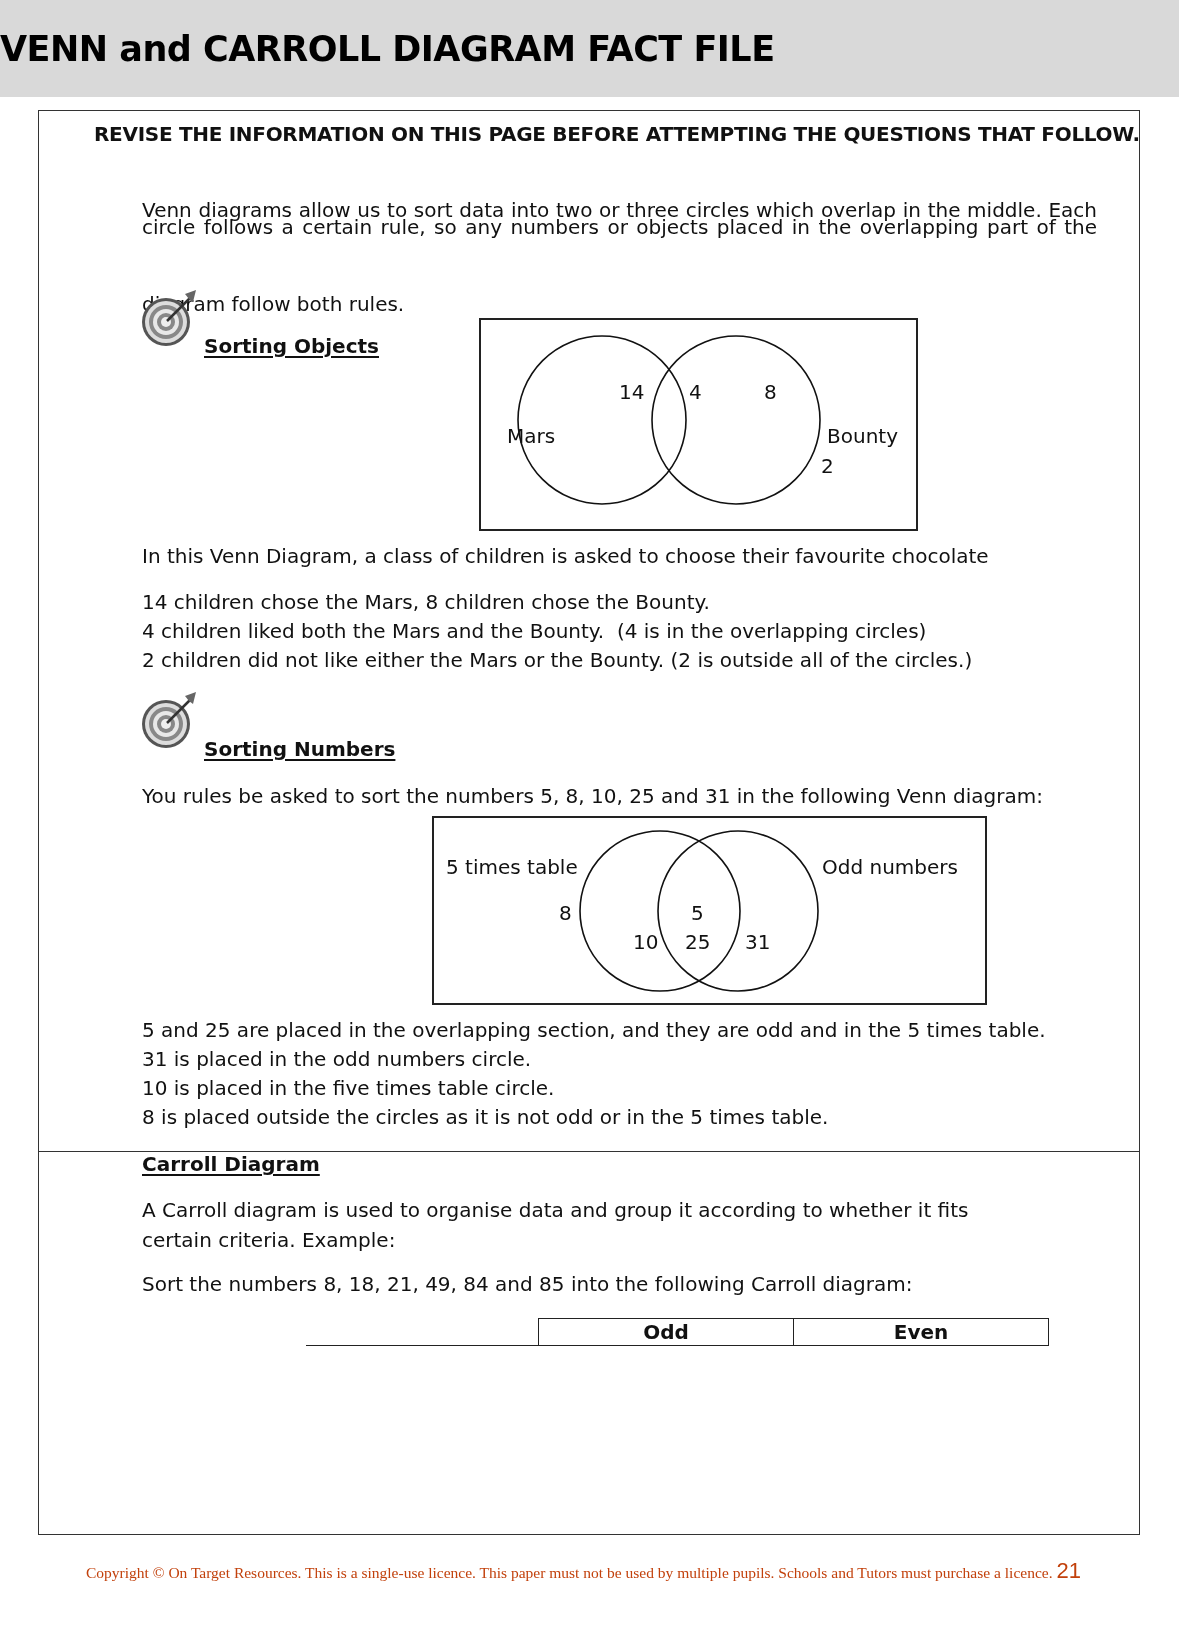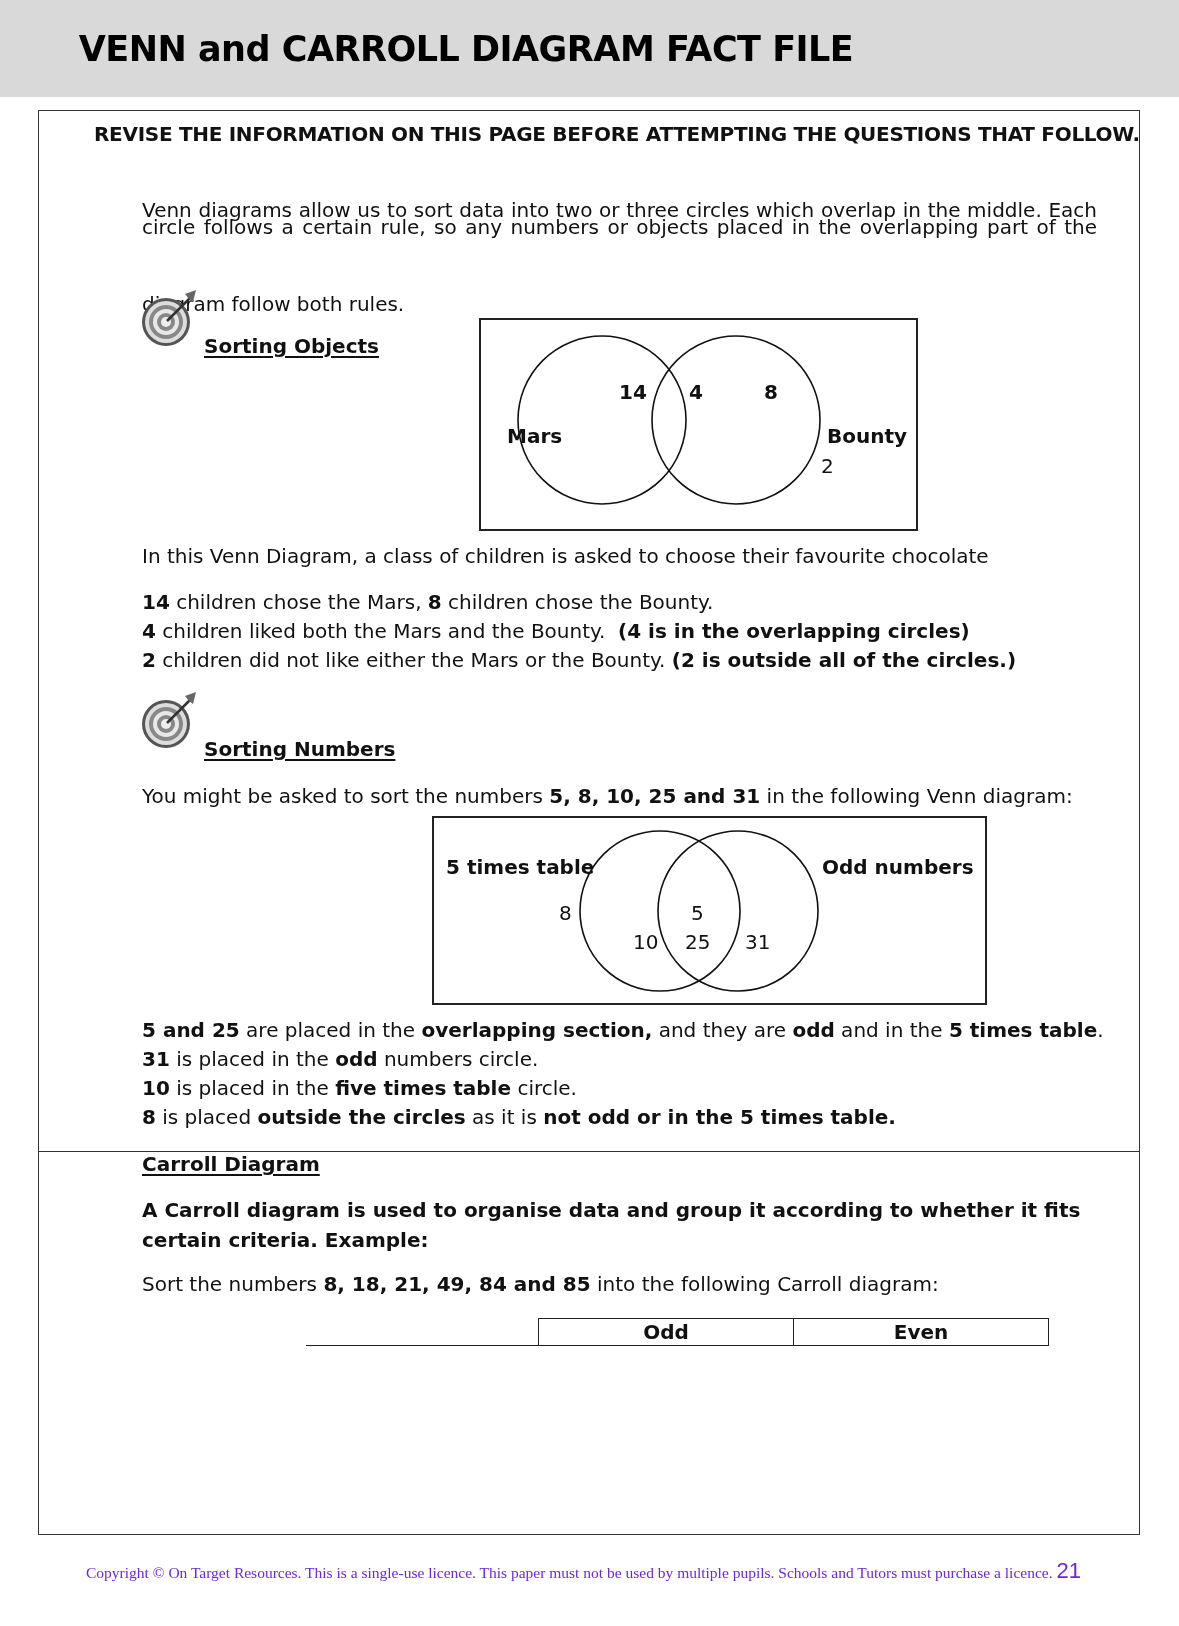--- a/index.html
+++ b/index.html
@@ -1,42 +1,42 @@
 <!DOCTYPE html>
 <html><head>
 <meta charset="utf-8">
 <style>
   html, body { margin:0; padding:0; background:#ffffff; }
   body { width:1179px; height:1626px; position:relative; overflow:hidden;
          font-family:"DejaVu Sans", sans-serif; color:#111; }
   .banner { position:absolute; left:0; top:0; width:1179px; height:97px; background:#d9d9d9; }
-  .banner-title { position:absolute; left:0; top:29px; width:932px; text-align:center;
+  .banner-title { position:absolute; left:0; top:29px; width:932px; text-align:left;
                   font-family:"DejaVu Sans", sans-serif; font-weight:bold; font-size:35px;
                   letter-spacing:-0.5px; color:#000; }
   .frame { position:absolute; left:38px; top:110px; width:1102px; height:1425px;
            border:1.5px solid #333; box-sizing:border-box; }
   .divider { position:absolute; left:38px; top:1151px; width:1102px; height:0; border-top:1.5px solid #333; }
   .t { position:absolute; white-space:nowrap; font-size:20px; line-height:29px; }
-  .b { font-weight:bold; }
+  .b { font-weight:normal; }
   .u { text-decoration:underline; text-underline-offset:3px; font-weight:bold; }
   .revise { left:94px; top:120px; font-size:20px; font-weight:bold; letter-spacing:-0.3px; }
   .para { left:142px; font-size:20px; }
   .just { width:955px; text-align:justify; text-align-last:justify; white-space:normal; }
   .target-icon { position:absolute; width:60px; height:60px; }
   .venn-box { position:absolute; border:2px solid #222; box-sizing:border-box; background:#fff; }
   .venn-box svg { position:absolute; left:0; top:0; }
   .vl { position:absolute; white-space:nowrap; font-size:20px; }
   table.carroll { position:absolute; left:306px; top:1317px; border-collapse:collapse; font-size:20px; }
   table.carroll td { border:1.5px solid #222; vertical-align:top; padding:0; }
   table.carroll td.blank { border-top:none; border-left:none; }
   table.carroll td.hdr { text-align:center; font-weight:bold; height:26px; line-height:26px; }
   table.carroll td.rowh { font-weight:bold; padding:1px 10px; line-height:26px; }
   table.carroll td.cell { text-align:center; line-height:26px; }
   .footer { position:absolute; left:86px; top:1558px; font-family:"Liberation Serif", serif;
-            font-size:15.5px; white-space:nowrap; color:#6d28d9; }
+            font-size:15.5px; white-space:nowrap; color:#c2410c; }
   .footer .pg { font-family:"Liberation Sans", sans-serif; font-size:22px; }
 </style>
 </head>
 <body>
 
 <div class="banner">
   <div class="banner-title">VENN and CARROLL DIAGRAM FACT FILE</div>
 </div>
 
 <div class="frame"></div>
@@ -86,21 +86,21 @@
   <circle cx="26" cy="34" r="21" fill="#ddd"></circle>
   <circle cx="26" cy="34" r="17" fill="#888"></circle>
   <circle cx="26" cy="34" r="13" fill="#e8e8e8"></circle>
   <circle cx="26" cy="34" r="9" fill="#888"></circle>
   <circle cx="26" cy="34" r="5" fill="#eee"></circle>
   <line x1="27" y1="33" x2="50" y2="10" stroke="#333" stroke-width="2.5"></line>
   <polygon points="45,6 56,2 53,14 49,11" fill="#666"></polygon>
 </svg>
 <div class="t u" style="left:204px; top:735px;">Sorting Numbers</div>
 
-<div class="t para" style="top:782px; white-space:pre;"><span>You might be asked to sort the numbers </span><span class="b">5, 8, 10, 25 and 31</span><span> in the following Venn diagram:</span></div>
+<div class="t para" style="top:782px; white-space:pre;"><span>You rules be asked to sort the numbers </span><span class="b">5, 8, 10, 25 and 31</span><span> in the following Venn diagram:</span></div>
 
 <div class="venn-box" style="left:432px; top:816px; width:555px; height:189px;">
   <svg width="555" height="189">
     <ellipse cx="226" cy="93" rx="80" ry="80" fill="none" stroke="#111" stroke-width="1.6"></ellipse>
     <ellipse cx="304" cy="93" rx="80" ry="80" fill="none" stroke="#111" stroke-width="1.6"></ellipse>
   </svg>
   <span class="vl b" style="left:12px; top:37px;">5 times table</span>
   <span class="vl b" style="left:388px; top:37px;">Odd numbers</span>
   <span class="vl" style="left:125px; top:83px;">8</span>
   <span class="vl" style="left:199px; top:112px;">10</span>

